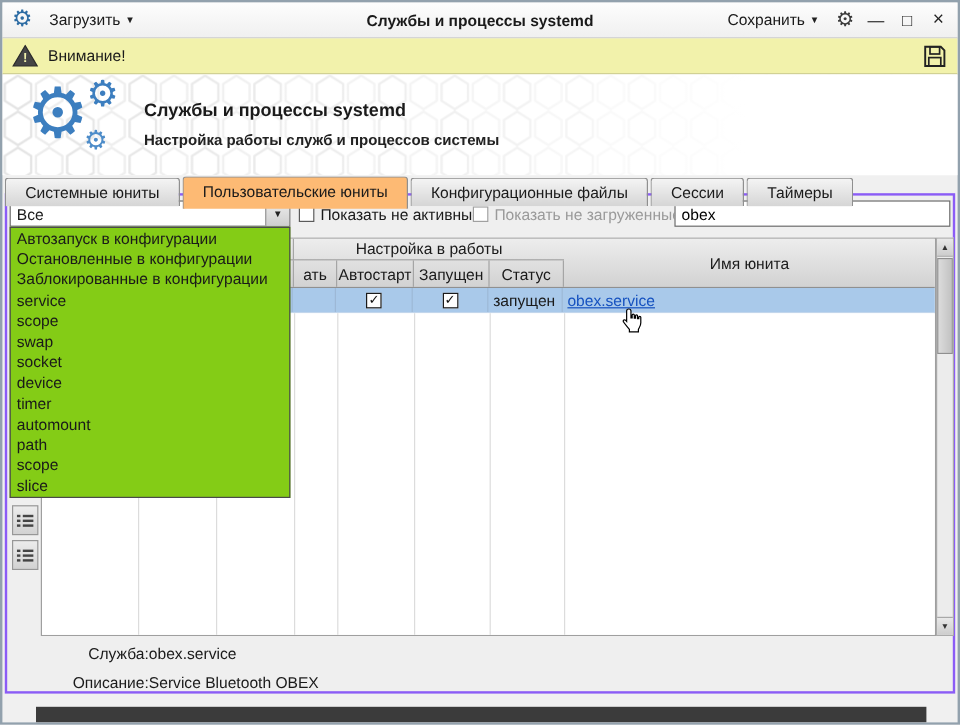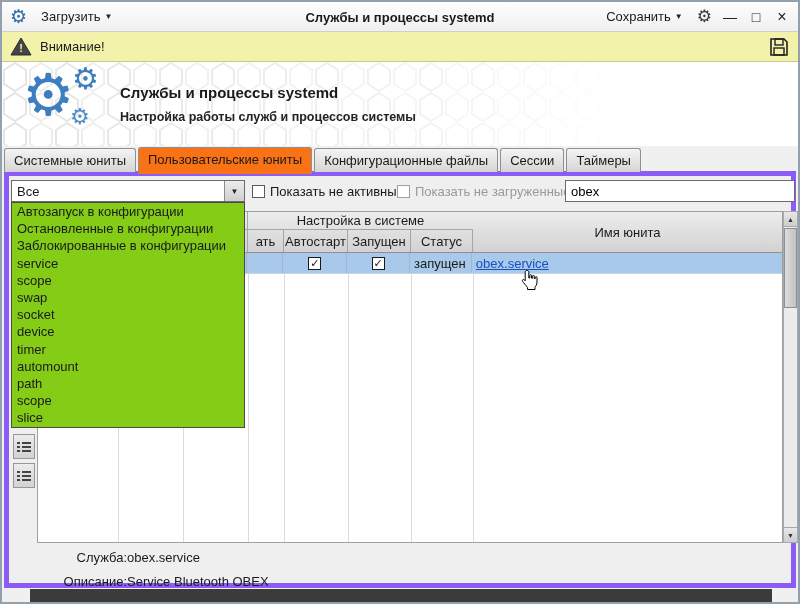--- a/index.html
+++ b/index.html
@@ -32,24 +32,24 @@
   .hex-fade{position:absolute;top:0;left:0;width:100%;height:100%;
     background:linear-gradient(90deg,rgba(255,255,255,0) 0%,rgba(255,255,255,.55) 55%,#ffffff 78%);}
   .gear-big{position:absolute;left:20px;top:4px;font-size:58px;color:#3c7ebf;line-height:1;}
   .gear-mid{position:absolute;left:70px;top:2px;font-size:30px;color:#3c7ebf;line-height:1;}
   .gear-sm{position:absolute;left:68px;top:44px;font-size:22px;color:#4d8cc9;line-height:1;}
   .hd-title{position:absolute;left:118px;top:22px;font-size:15px;font-weight:bold;}
   .hd-sub{position:absolute;left:118px;top:48px;font-size:12.5px;font-weight:bold;color:#222;}
   
   .tabbar{position:absolute;top:144px;left:2px;height:26px;display:flex;align-items:flex-end;z-index:3;}
   .tab{border:1px solid #8f8f8f;border-bottom:none;border-radius:3px 3px 0 0;
-    padding:4px 9px;background:linear-gradient(#f4f4f4,#d5d5d5);margin-right:2px;white-space:nowrap;}
-  .tab.active{background:#f97316;padding-bottom:7px;margin-bottom:-2px;z-index:4;}
-  
-  .frame{position:absolute;top:169px;left:2px;width:792px;height:417px;border:5px solid #8b5cf6;
+    padding:4px 16px;background:linear-gradient(#f4f4f4,#d5d5d5);margin-right:2px;white-space:nowrap;}
+  .tab.active{background:#fdba74;padding-bottom:7px;margin-bottom:-2px;z-index:4;}
+  
+  .frame{position:absolute;top:159px;left:2px;width:792px;height:417px;border:2px solid #8b5cf6;
     background:#efefef;box-sizing:border-box;}
   
   .combo{position:absolute;left:2px;top:4px;width:234px;height:22px;border:1px solid #6a6a6a;background:#fff;
     display:flex;align-items:center;box-sizing:border-box;}
   .combo-value{flex:1;padding:0 5px;}
   .combo-btn{width:19px;height:100%;border-left:1px solid #8a8a8a;background:linear-gradient(#ececec,#cfcfcf);
     display:flex;align-items:center;justify-content:center;font-size:8px;color:#222;}
   .chk-group{position:absolute;top:4px;height:22px;display:flex;align-items:center;gap:5px;}
   .chk1{left:243px;} .chk2{left:388px;}
   .chkbox{width:13px;height:13px;border:1px solid #5a5a5a;background:#fff;box-sizing:border-box;}
@@ -187,21 +187,21 @@
       <span class="chklabel">Показать не загруженные</span>
     </div>
 
     <input class="search" type="text" value="obex" style="">
 
     <div class="table">
       <div class="thead">
         <div class="th-leftcols">
           <div class="th-row1">
             <div class="hc" style="width:210px"></div>
-            <div class="hc" style="width:225px;border-right:none">Настройка в системе</div>
+            <div class="hc" style="width:225px;border-right:none">Настройка в работы</div>
           </div>
           <div class="th-row2">
             <div class="hc wA"></div>
             <div class="hc wB"></div>
             <div class="hc wC"></div>
             <div class="hc wD">ать</div>
             <div class="hc wAuto">Автостарт</div>
             <div class="hc wRun">Запущен</div>
             <div class="hc wSt">Статус</div>
           </div>

